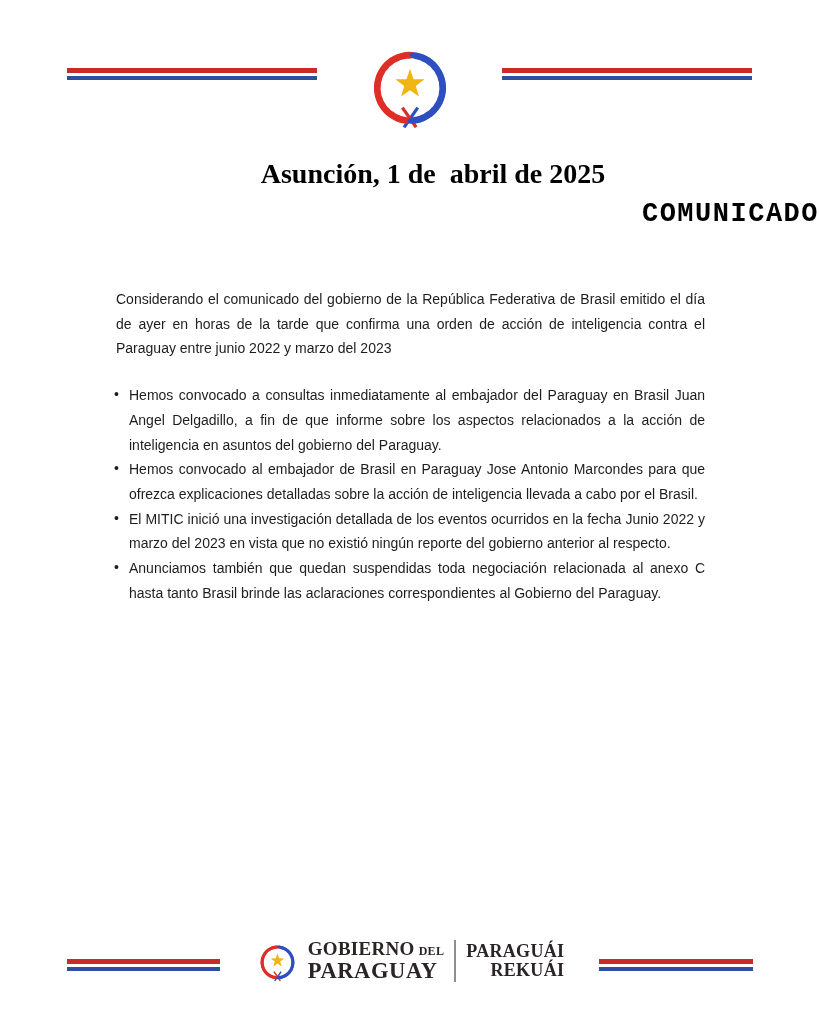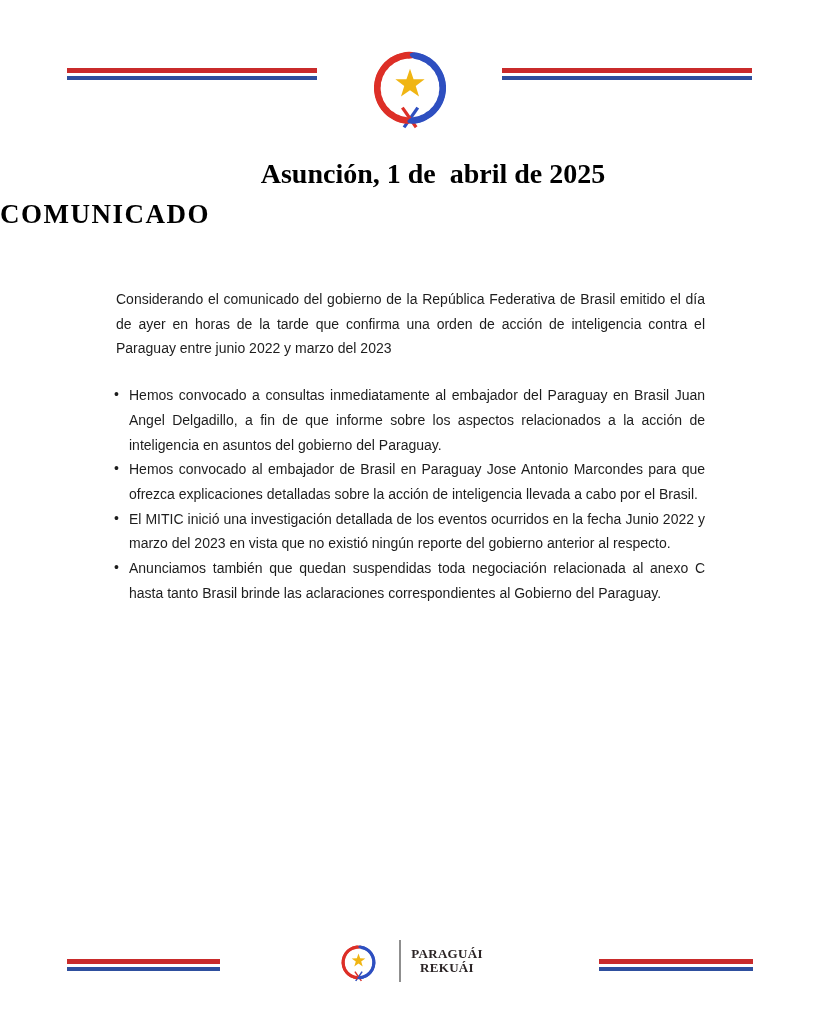--- a/index.html
+++ b/index.html
@@ -40,22 +40,22 @@
   .dateline{
     position:absolute;left:0;right:0;top:158px;
     text-align:center;
     font-family:"Liberation Serif", serif;
     font-weight:bold;font-size:28px;color:var(--heading-text);
     white-space:pre-wrap;
     padding-left:47px;
   }
   .doc-title{
     position:absolute;left:0;right:0;top:199px;
-    text-align:left;
-    font-family:Liberation Serif, serif;
+    text-align:right;
+    font-family:Liberation Mono, monospace;
     font-weight:bold;font-size:27px;letter-spacing:1.5px;
     color:var(--heading-text);
   }
   
   .doc-body{
     position:absolute;left:116px;top:287px;width:589px;
     font-size:14px;line-height:24.7px;color:var(--body-text);
     text-align:justify;
   }
   .doc-body p{margin:0;}
@@ -70,21 +70,21 @@
     font-family:"Liberation Serif", serif;font-weight:bold;
   }
   .f-emblem{width:45px;height:49px;margin-right:8px;}
   .f-emblem svg{width:100%;height:100%;display:block;}
   .brand-left{line-height:1;text-align:left;}
   .brand-left .line1{display:flex;align-items:baseline;}
   .brand-left .gob{font-size:19px;letter-spacing:0.3px;}
   .brand-left .del{font-size:12px;margin-left:4px;letter-spacing:0.3px;}
   .brand-left .line2{font-size:22.5px;letter-spacing:0.6px;margin-top:2px;}
   .v-divider{width:2px;height:42px;background:#8f8f8f;margin:0 10px;}
-  .brand-right{line-height:1.05;text-align:center;font-size:13px;letter-spacing:0.3px;}
+  .brand-right{line-height:1.05;text-align:right;font-size:18px;letter-spacing:0.3px;}
 </style>
 </head>
 <body>
 
 <svg width="0" height="0" style="position:absolute" aria-hidden="true">
   <defs>
     <g id="py-emblem">
       <rect class="stem-blue" x="48.4" y="70" width="3.4" height="25" transform="rotate(35 50 84)"></rect>
       <rect class="stem-red" x="48.4" y="70" width="3.4" height="25" transform="rotate(-35 50 84)"></rect>
       <g id="emblem-leaves">
@@ -170,20 +170,27 @@
     <div class="stripe red"></div>
     <div class="stripe blue"></div>
   </div>
 
   <div class="footer-logo">
     <div class="f-emblem">
       <svg viewBox="0 0 100 100" preserveAspectRatio="xMidYMid meet">
           <use href="#py-emblem"></use>
         </svg>
     </div>
+    <div class="brand-left">
+      <div class="line1">
+        <span class="gob">GOBIERNO</span>
+        <span class="del">DEL</span>
+      </div>
+      <div class="line2">PARAGUAY</div>
+    </div>
     <div class="v-divider"></div>
     <div class="brand-right">
       <div>PARAGUÁI</div>
       <div>REKUÁI</div>
     </div>
   </div>
 
   <div class="stripes bottom-right">
     <div class="stripe red"></div>
     <div class="stripe blue"></div>

